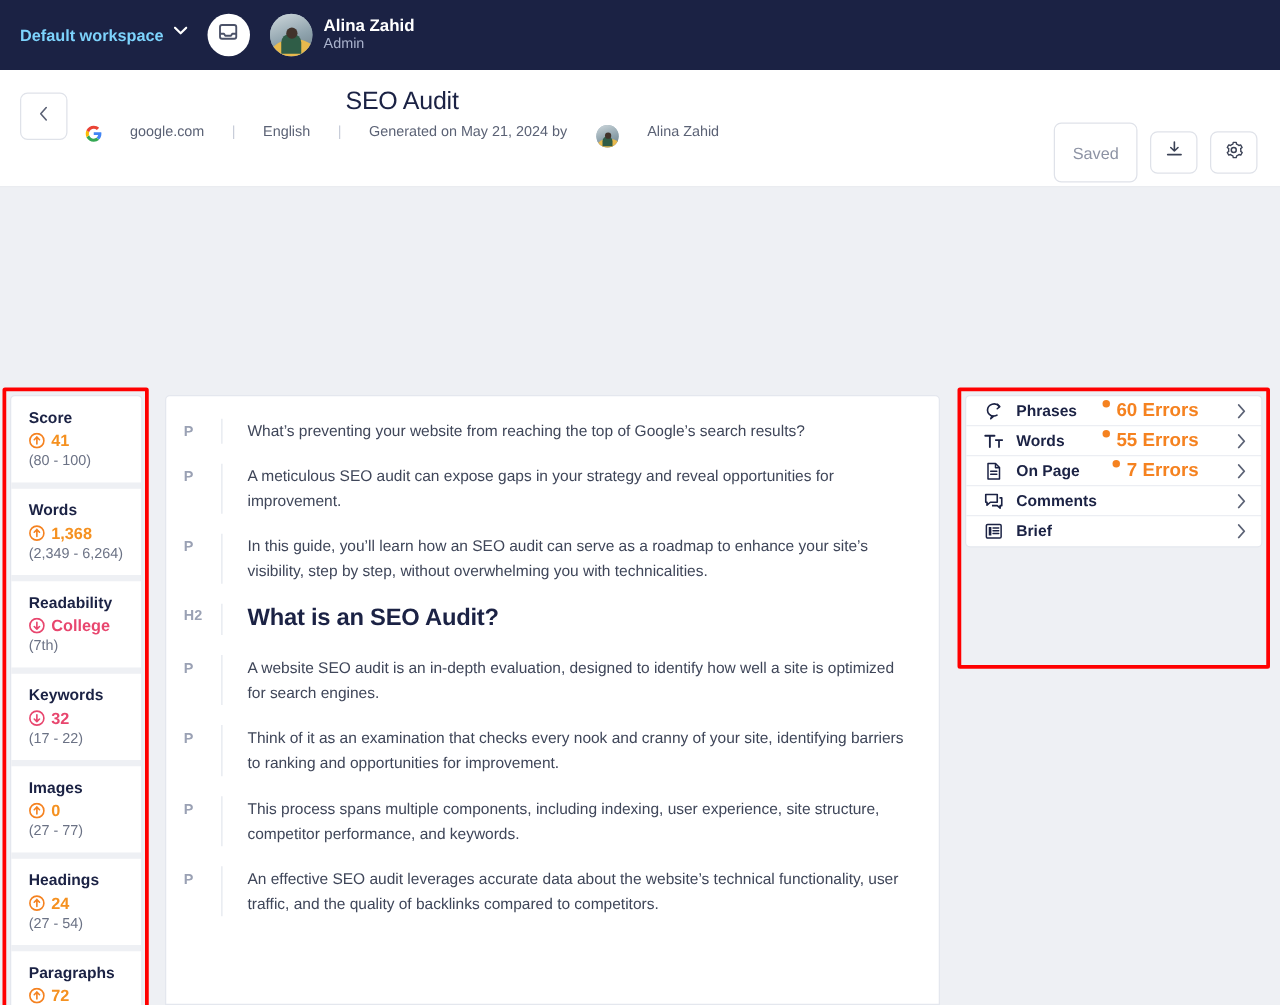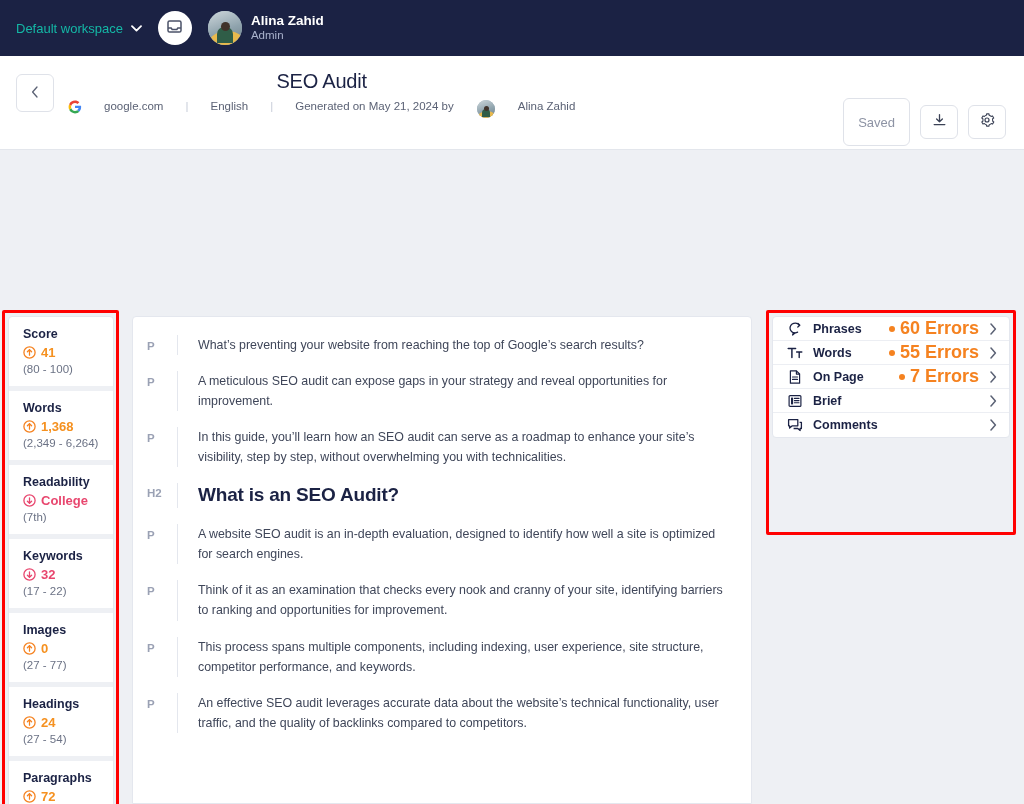--- a/index.html
+++ b/index.html
@@ -24,22 +24,22 @@
     display:flex; align-items:center;
   }
   .logo-mark{
     width:26px; height:26px; border-radius:50%;
     background:#6b9bf2; display:inline-flex; align-items:center;
     justify-content:center; margin:0 1px; position:relative; top:2px;
   }
   .logo-mark svg{ display:block; }
   .top-right{ display:flex; align-items:center; gap:16px; }
   .workspace{
-    display:flex; align-items:center; gap:8px;
-    color:#14b8a6; font-size:13px; font-weight:normal; cursor:pointer;
+    display:flex; align-items:flex-start; gap:8px;
+    color:#7dd3fc; font-size:13px; font-weight:bold; cursor:pointer;
   }
   .chev-d{ width:11px; height:7px; display:block; }
   .inbox-btn{
     width:34px; height:34px; border-radius:50%; background:#fff;
     display:flex; align-items:center; justify-content:center; cursor:pointer;
   }
   .user-chip{ display:flex; align-items:center; gap:9px; cursor:pointer; }
   .avatar{
     width:34px; height:34px; border-radius:50%; overflow:hidden;
     background:#9fb3bf; position:relative; flex:none;
@@ -141,21 +141,21 @@
     position:absolute; left:772px; top:166px; width:238px;
     background:#fff; border:1px solid #e4e7ee; border-radius:4px; overflow:hidden;
   }
   .sp-row{
     height:24px; display:flex; align-items:center; padding:0 12px 0 14px;
     border-bottom:1px solid #eceef3; cursor:pointer; gap:10px;
   }
   .sp-row:last-child{ border-bottom:none; }
   .sp-ico{ width:16px; height:16px; flex:none; display:block; }
   .sp-label{ font-size:12.5px; font-weight:bold; color:#1b2244; flex:1; }
-  .sp-err{ font-size:18px; color:#f58220; font-weight:bold; display:flex; align-items:center; gap:5px; margin-right:0; }
+  .sp-err{ font-size:15px; color:#f58220; font-weight:bold; display:flex; align-items:flex-start; gap:5px; margin-right:20px; }
   .dot{ width:6px; height:6px; border-radius:50%; background:#f58220; display:block; }
   .chev-r{ width:8px; height:12px; display:block; }
 </style>
 </head>
 <body>
 
 <div class="topbar">
 
   <div class="top-right">
     <div class="workspace">
@@ -448,43 +448,43 @@
         </div>
         <span>
           <svg class="chev-r" viewBox="0 0 8 12">
             <path d="M2 1l4.4 5L2 11" fill="none" stroke="#5b6275" stroke-width="1.5" stroke-linecap="round" stroke-linejoin="round"></path>
           </svg>
         </span>
       </div>
       <div class="sp-row">
         <span>
           <svg class="sp-ico" viewBox="0 0 16 16">
+            <path d="M1.6 2.6h9.2v6.2H5.3L2.6 11.1V8.8H1.6z" fill="none" stroke="#1b2244" stroke-width="1.3" stroke-linejoin="round"></path>
+            <path d="M12.6 5.3h1.8v6.2h-1.3v2l-2.3-2H6.6" fill="none" stroke="#1b2244" stroke-width="1.3" stroke-linejoin="round"></path>
+          </svg>
+        </span>
+        <span class="sp-label">Comments</span>
+        <span>
+          <svg class="chev-r" viewBox="0 0 8 12">
+            <path d="M2 1l4.4 5L2 11" fill="none" stroke="#5b6275" stroke-width="1.5" stroke-linecap="round" stroke-linejoin="round"></path>
+          </svg>
+        </span>
+      </div>
+      <div class="sp-row">
+        <span>
+          <svg class="sp-ico" viewBox="0 0 16 16">
             <rect x="2.1" y="2.6" width="11.8" height="10.8" rx="1" fill="none" stroke="#1b2244" stroke-width="1.2"></rect>
             <rect x="4" y="4.6" width="2.1" height="6.8" fill="#1b2244"></rect>
             <path d="M7.4 5.4h4.6M7.4 7.6h4.6M7.4 9.8h4.6" fill="none" stroke="#1b2244" stroke-width="1.1" stroke-linecap="round"></path>
           </svg>
         </span>
         <span class="sp-label">Brief</span>
         <span>
           <svg class="chev-r" viewBox="0 0 8 12">
             <path d="M2 1l4.4 5L2 11" fill="none" stroke="#5b6275" stroke-width="1.5" stroke-linecap="round" stroke-linejoin="round"></path>
           </svg>
         </span>
       </div>
-      <div class="sp-row">
-        <span>
-          <svg class="sp-ico" viewBox="0 0 16 16">
-            <path d="M1.6 2.6h9.2v6.2H5.3L2.6 11.1V8.8H1.6z" fill="none" stroke="#1b2244" stroke-width="1.3" stroke-linejoin="round"></path>
-            <path d="M12.6 5.3h1.8v6.2h-1.3v2l-2.3-2H6.6" fill="none" stroke="#1b2244" stroke-width="1.3" stroke-linejoin="round"></path>
-          </svg>
-        </span>
-        <span class="sp-label">Comments</span>
-        <span>
-          <svg class="chev-r" viewBox="0 0 8 12">
-            <path d="M2 1l4.4 5L2 11" fill="none" stroke="#5b6275" stroke-width="1.5" stroke-linecap="round" stroke-linejoin="round"></path>
-          </svg>
-        </span>
-      </div>
     </div>
 
   <div class="anno" id="anno-left"></div>
   <div class="anno" id="anno-right"></div>
 </div>
 
 </body></html>

